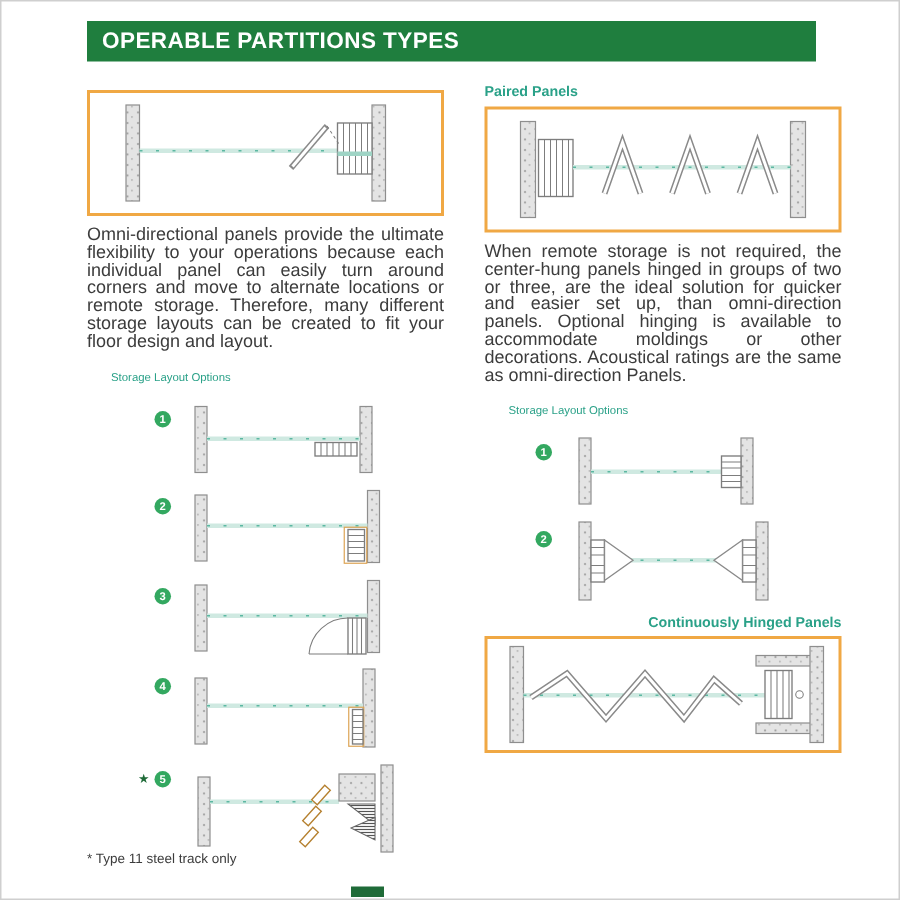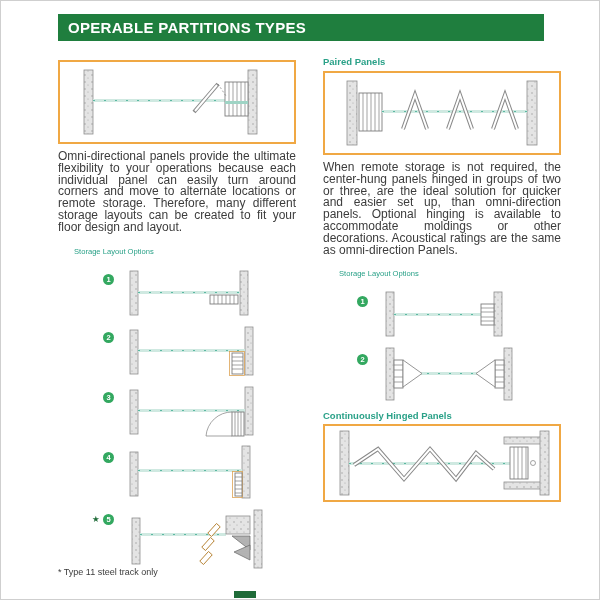--- a/index.html
+++ b/index.html
@@ -15,21 +15,21 @@
   .obox{margin-top:4px;border:2px solid #f0a844;background:#fff;height:84px;
         display:flex;align-items:center;justify-content:center;box-sizing:border-box;}
   .desc{margin:7px 0 0 0;font-size:12px;line-height:11.8px;text-align:justify;}
   .storage-label{margin-top:13px;color:#2aa188;font-size:7.6px;padding-left:16px;}
   .lrow{margin-top:6px;display:flex;align-items:flex-start;padding-left:34px;}
   .lrow.first{margin-top:10px;}
   .star{display:inline-block;width:11px;font-size:8.5px;color:#1f6b38;margin-top:8px;}
   .num{display:inline-flex;flex:none;width:11px;height:11px;border-radius:50%;background:#33a860;
        color:#fff;font-size:7.5px;font-weight:bold;align-items:center;justify-content:center;
        margin-top:8px;margin-right:6px;}
-  .ch-title{margin-top:8px;color:#2aa188;font-weight:bold;font-size:9.5px;}
+  .ch-title{margin-top:8px;color:#2aa188;font-weight:bold;font-size:9.5px;text-align:right;}
   .obox.ch{height:78px;margin-top:3px;}
   .footnote{position:absolute;left:57px;top:566px;font-size:9px;color:#3c3c3c;}
   .footer-mark{position:absolute;left:233px;top:590px;width:22px;height:7px;background:#1f6b38;}
   svg{display:block;}
   .wall{fill:url(#wallfill);stroke:#8e8e8e;stroke-width:.8;}
   .trk{fill:#cfe9e1;}
   .trkd{stroke:#5cb8a2;stroke-width:1.1;stroke-dasharray:2 9;}
   .stack{fill:#fff;stroke:#7d7d7d;stroke-width:.9;}
   .thin{stroke:#7d7d7d;stroke-width:.7;fill:none;}
   .plo{fill:none;stroke:#8a8a8a;stroke-width:4;stroke-linejoin:miter;}

